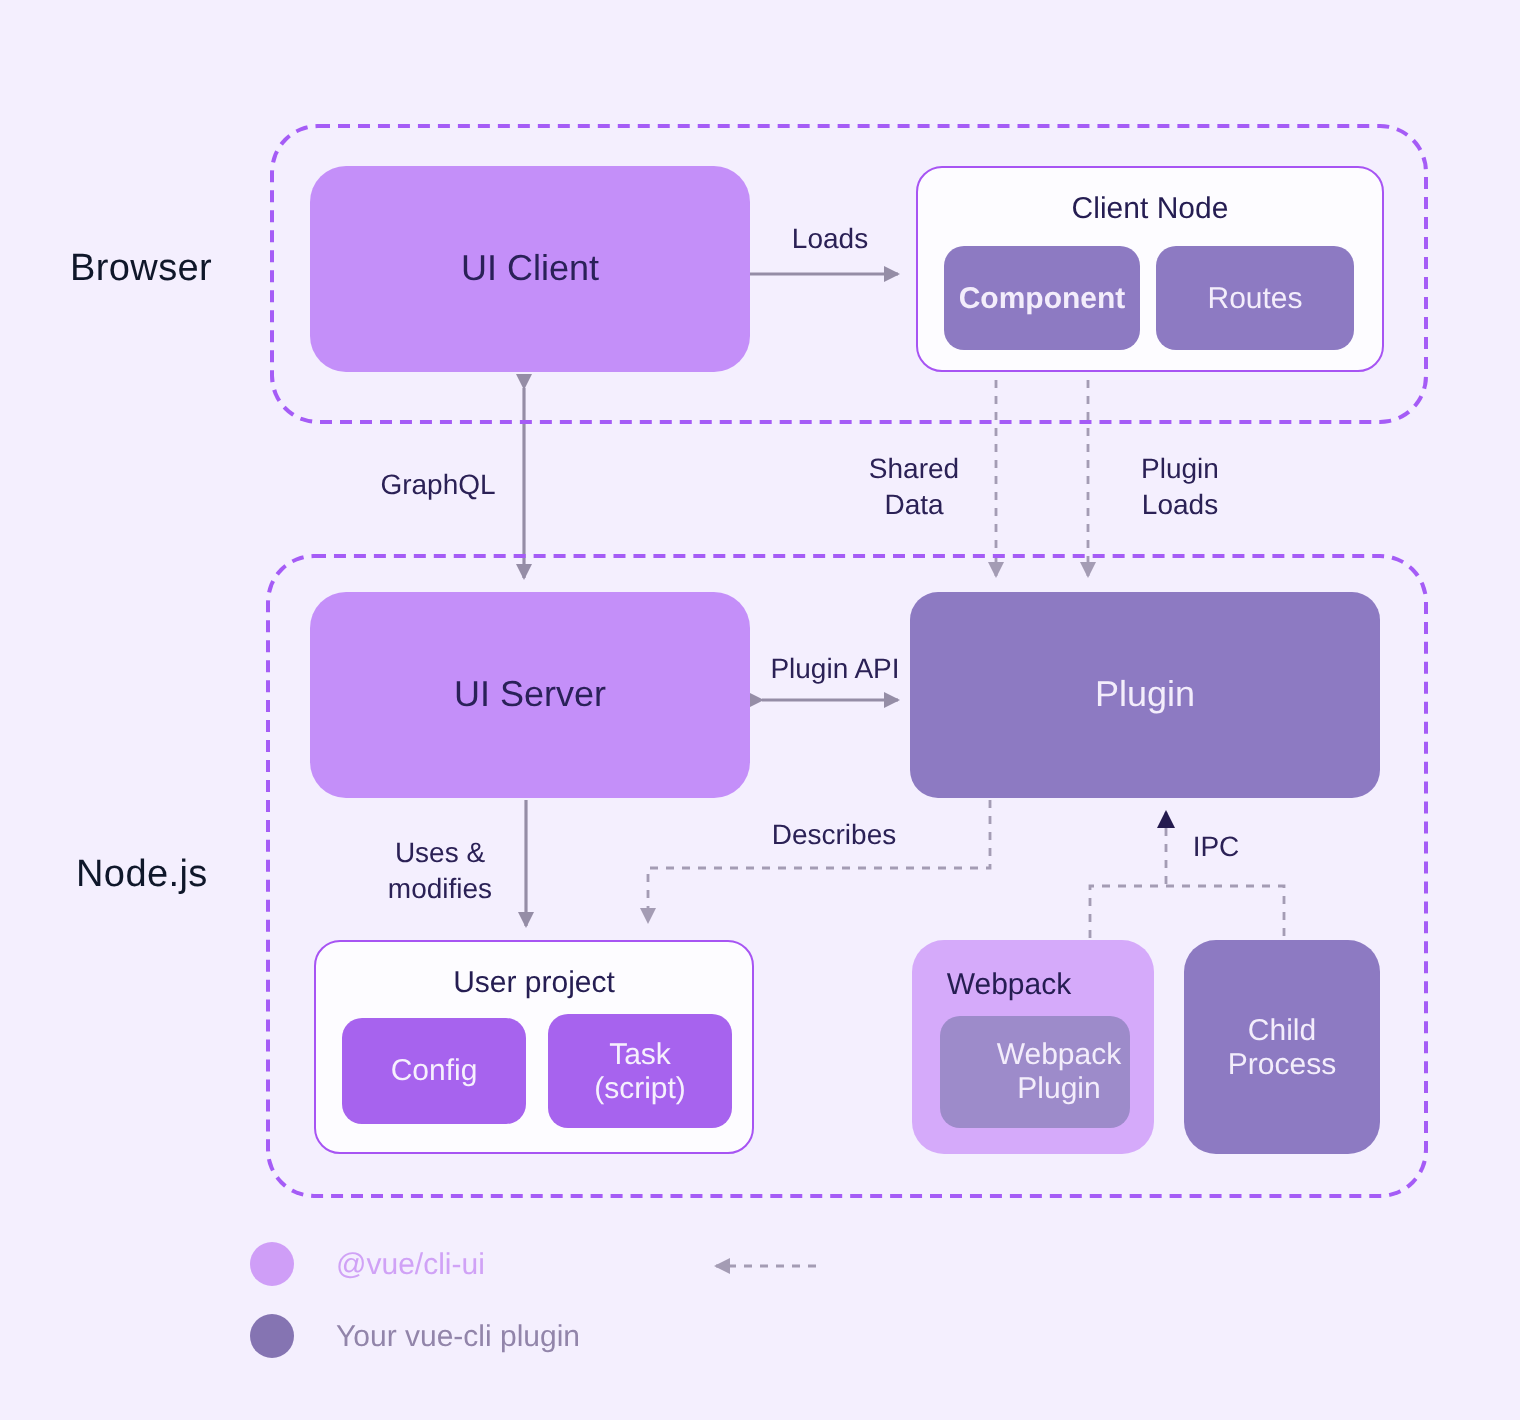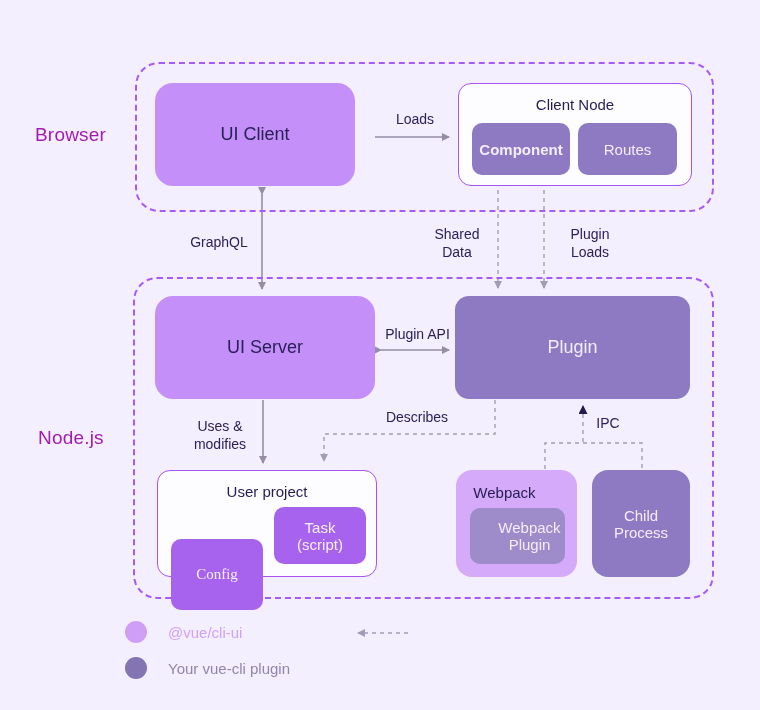--- a/index.html
+++ b/index.html
@@ -6,21 +6,21 @@
   body{
     width:760px;height:710px;
     background:#f4effe;
     font-family:"Liberation Sans", sans-serif;
     -webkit-font-smoothing:antialiased;
   }
   .canvas{position:relative;width:760px;height:710px;overflow:hidden;}
   .connectors{position:absolute;left:0;top:0;width:760px;height:710px;pointer-events:none;}
 
   .section-label{
-    position:absolute;color:#a21caf;font-size:19px;font-weight:500;letter-spacing:.2px;
+    position:absolute;color:#0f172a;font-size:19px;font-weight:500;letter-spacing:.2px;
   }
   .dashed-group{
     position:absolute;border:2px dashed #a55cf6;border-radius:24px;background:transparent;
   }
   .node{
     position:absolute;display:flex;align-items:center;justify-content:center;
     text-align:center;box-sizing:border-box;
   }
   .fill-light{background:#c48ff9;color:#2a2158;}
   .fill-mid{background:#8d7ac2;color:#f3edfb;}
@@ -80,21 +80,21 @@
 
     <path d="M408,633 H358" stroke="#a49cb4" stroke-width="1.4" stroke-dasharray="4 4" fill="none" marker-end="url(#ar-dash)"></path>
   </svg>
 
   <div class="section-label" style="left:35px;top:124px;">Browser</div>
   <div class="section-label" style="left:38px;top:427px;">Node.js</div>
 
   <div class="dashed-group" style="left:135px;top:62px;width:575px;height:146px;"></div>
   <div class="dashed-group" style="left:133px;top:277px;width:577px;height:318px;"></div>
 
-  <div class="node fill-light big-label" style="left:155px;top:83px;width:200px;height:103px;border-radius:18px;">UI Client</div>
+  <div class="node fill-light big-label" style="left:155px;top:83px;width:220px;height:103px;border-radius:18px;">UI Client</div>
 
   <div class="white-box" style="left:458px;top:83px;width:234px;height:103px;"></div>
   <div class="box-title" style="left:458px;top:96px;width:234px;">Client Node</div>
   <div class="node fill-mid small-label" style="left:472px;top:123px;width:98px;height:52px;border-radius:10px;font-weight:bold;">Component</div>
   <div class="node fill-mid small-label" style="left:578px;top:123px;width:99px;height:52px;border-radius:10px;">Routes</div>
 
   <div class="edge-label" style="left:385px;top:110px;width:60px;">Loads</div>
   <div class="edge-label" style="left:184px;top:233px;width:70px;">GraphQL</div>
   <div class="edge-label" style="left:425px;top:225px;width:64px;">Shared Data</div>
   <div class="edge-label" style="left:558px;top:225px;width:64px;">Plugin Loads</div>
@@ -102,21 +102,21 @@
   <div class="node fill-light big-label" style="left:155px;top:296px;width:220px;height:103px;border-radius:18px;">UI Server</div>
   <div class="edge-label" style="left:380px;top:325px;width:75px;">Plugin API</div>
   <div class="node fill-mid big-label" style="left:455px;top:296px;width:235px;height:103px;border-radius:14px;">Plugin</div>
 
   <div class="edge-label" style="left:188px;top:417px;width:64px;">Uses &amp; modifies</div>
   <div class="edge-label" style="left:382px;top:408px;width:70px;">Describes</div>
   <div class="edge-label" style="left:592px;top:414px;width:32px;">IPC</div>
 
   <div class="white-box" style="left:157px;top:470px;width:220px;height:107px;"></div>
   <div class="box-title" style="left:157px;top:483px;width:220px;">User project</div>
-  <div class="node fill-bright small-label" style="left:171px;top:539px;width:92px;height:71px;border-radius:10px;font-family:Liberation Serif, serif;">Config</div>
+  <div class="node fill-bright small-label" style="left:171px;top:509px;width:92px;height:53px;border-radius:10px;">Config</div>
   <div class="node fill-bright small-label" style="left:274px;top:507px;width:92px;height:57px;border-radius:10px;">
       <span class="wrap-narrow">Task (script)</span>
     </div>
 
   <div class="node fill-soft" style="left:456px;top:470px;width:121px;height:107px;border-radius:16px;"></div>
   <div class="box-title" style="left:456px;top:484px;width:97px;">Webpack</div>
   <div class="node fill-mid-soft small-label" style="left:470px;top:508px;width:95px;height:56px;border-radius:10px;padding-left:24px;">
       <span class="wrap-narrow">Webpack Plugin</span>
     </div>
 

